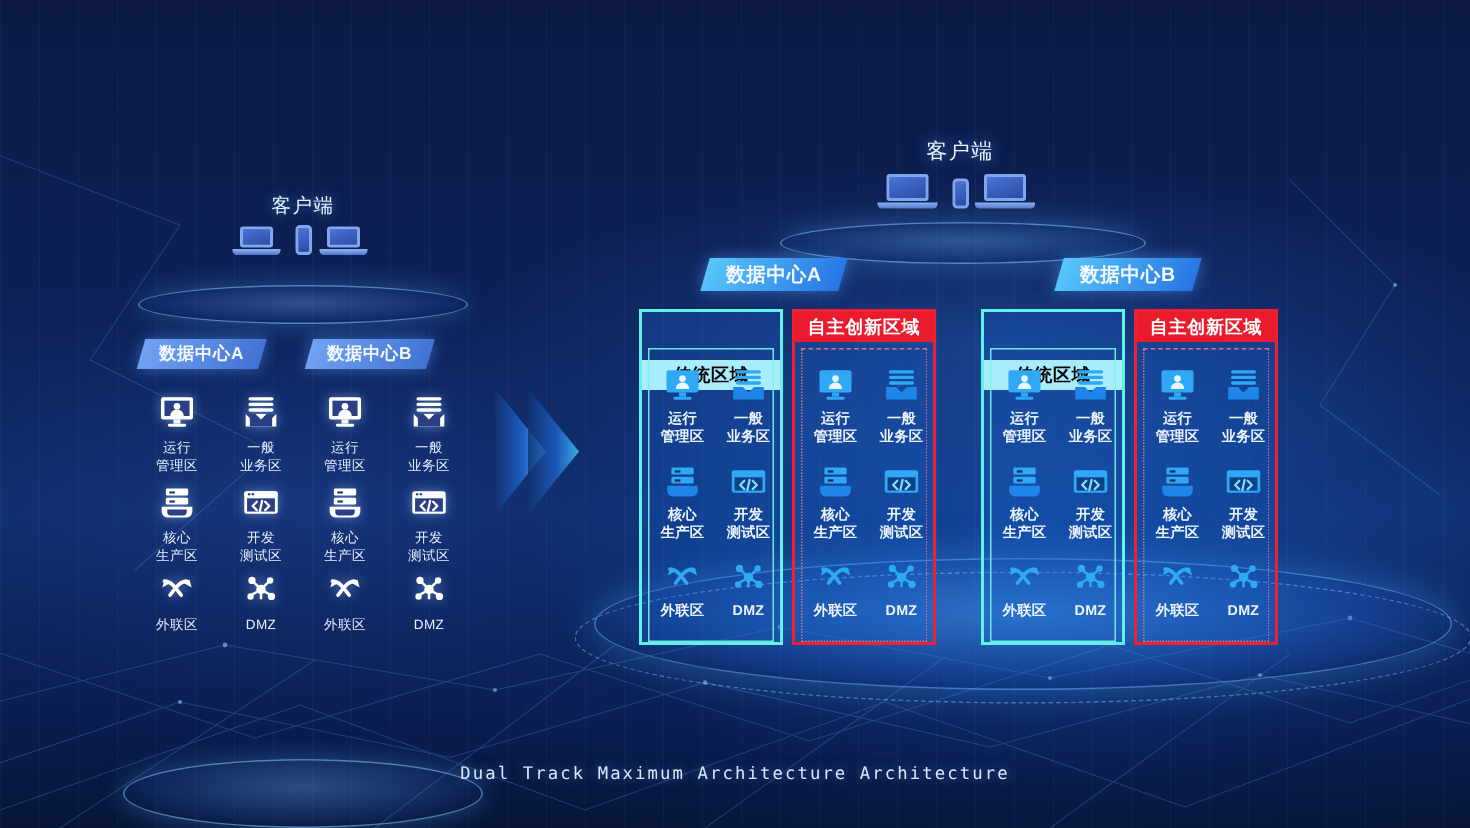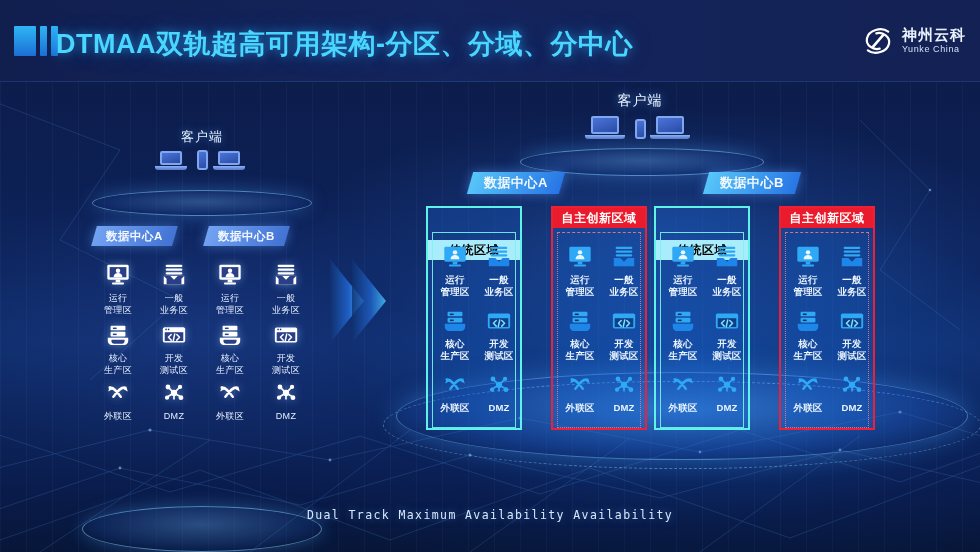--- a/index.html
+++ b/index.html
@@ -131,21 +131,21 @@
   }
   .panel .pbody {
     position:absolute; left: 4px; right: 4px; top: 24px; bottom: 0;
     padding-top: 8px;
     display: grid; grid-template-columns: 1fr 1fr; grid-auto-rows: 64px;
     justify-items: center; align-content: start;
   }
   .panel.trad { border: 2px solid #5ff3e8; background: linear-gradient(180deg, rgba(25,95,200,.30), rgba(20,110,230,.20)); }
   .panel.trad .phead { background: #a9ecfb; color: #000000; margin-top: 32px; }
   .panel.trad .pbody { border: 1.5px solid rgba(120,245,235,.9); }
-  .panel.inno { border: 2px solid #ef2033; background: linear-gradient(180deg, rgba(25,95,200,.30), rgba(20,110,230,.20)); margin-left: 23px; }
+  .panel.inno { border: 2px solid #ef2033; background: linear-gradient(180deg, rgba(25,95,200,.30), rgba(20,110,230,.20)); }
   .panel.inno .phead { background: #ea1b2c; color: #ffffff; }
   .panel.inno .pbody { border: 1.5px dotted rgba(255,120,130,.85); border-top-style: dashed; }
 
   #panel1 { left: 426px; }
   #panel2 { left: 528px; }
   #panel3 { left: 654px; }
   #panel4 { left: 756px; }
 
   .zone2 { width: 44px; text-align:center; }
   .zone2 .ico { height: 32px; display:flex; align-items:center; justify-content:center; }
@@ -193,42 +193,20 @@
         <circle cx="120" cy="468" r="1.4"></circle>
       <circle cx="470" cy="455" r="1.5"></circle>
         <circle cx="840" cy="450" r="1.4"></circle>
       <circle cx="180" cy="300" r="1.3"></circle>
         <circle cx="930" cy="190" r="1.3"></circle>
     </g>
   </svg>
   <div class="vbeams"></div>
   <div class="glowtop"></div>
 
-  <div id="header">
-    <div id="headbars">
-      <i></i>
-        <i></i>
-        <i></i>
-    </div>
-    <div id="title">DTMAA双轨超高可用架构-分区、分域、分中心</div>
-
-    <div id="brand">
-      <svg class="swirl" viewBox="0 0 40 40">
-        <g fill="none" stroke="#ffffff" stroke-width="2.6" stroke-linecap="round">
-          <path d="M32 9 C 24 3, 9 7, 7 17 C 5.5 25, 14 31, 22 29"></path>
-          <path d="M8 31 C 16 37, 31 33, 33 23 C 34.5 15, 26 9, 18 11"></path>
-        </g>
-        <path d="M14 27 L26 13" stroke="#ffffff" stroke-width="3" stroke-linecap="round"></path>
-      </svg>
-      <div class="btext">
-        <div class="bcn">神州云科</div>
-        <div class="ben">Yunke China</div>
-      </div>
-    </div>
-  </div>
 
   <div id="leftGroup">
 
     <div id="leftClientLabel">客户端</div>
 
     <div class="devrow" id="leftDevs">
       <div class="laptop sm">
           <div class="scr"></div>
           <div class="base"></div>
         </div>
@@ -749,15 +727,15 @@
               <circle cx="20.5" cy="7.5" r="2.3" fill="#2fa8f5"></circle>
               <circle cx="6.5" cy="19" r="2.3" fill="#2fa8f5"></circle>
               <circle cx="21.5" cy="19" r="2.6" fill="#2fa8f5"></circle>
             </svg>
         </div>
         <div class="lbl">DMZ</div>
       </div>
     </div>
   </div>
 
-  <div id="bottomSub">Dual Track Maximum Availability Availability</div>
+  <div id="bottomSub">Dual Track Maximum Architecture Architecture</div>
 
 </div>
 
 </body></html>

